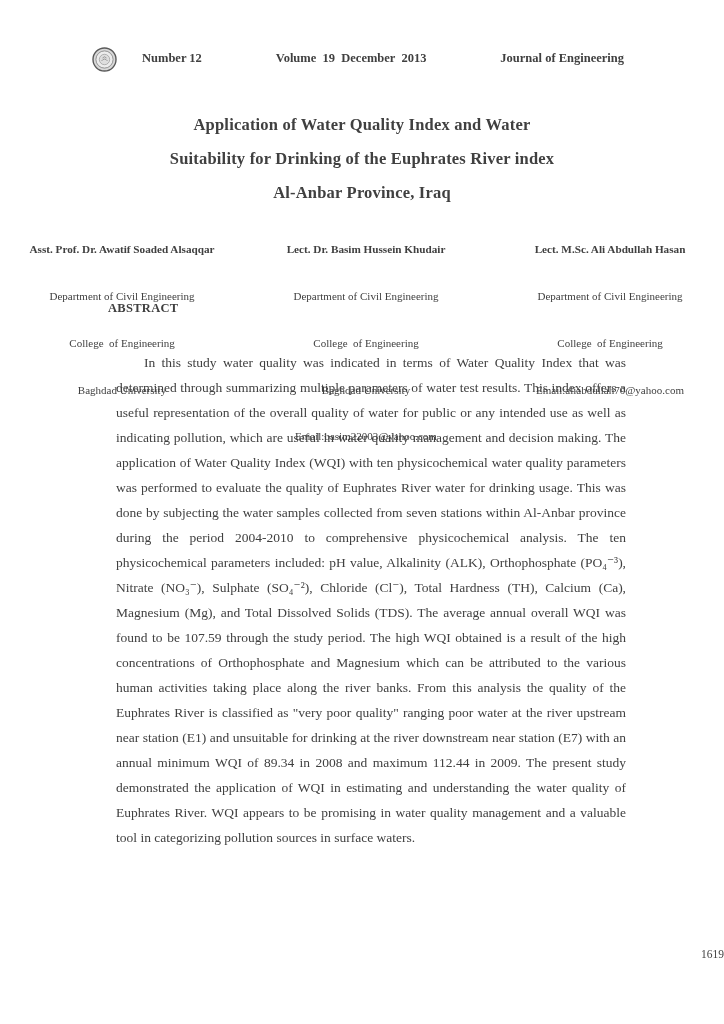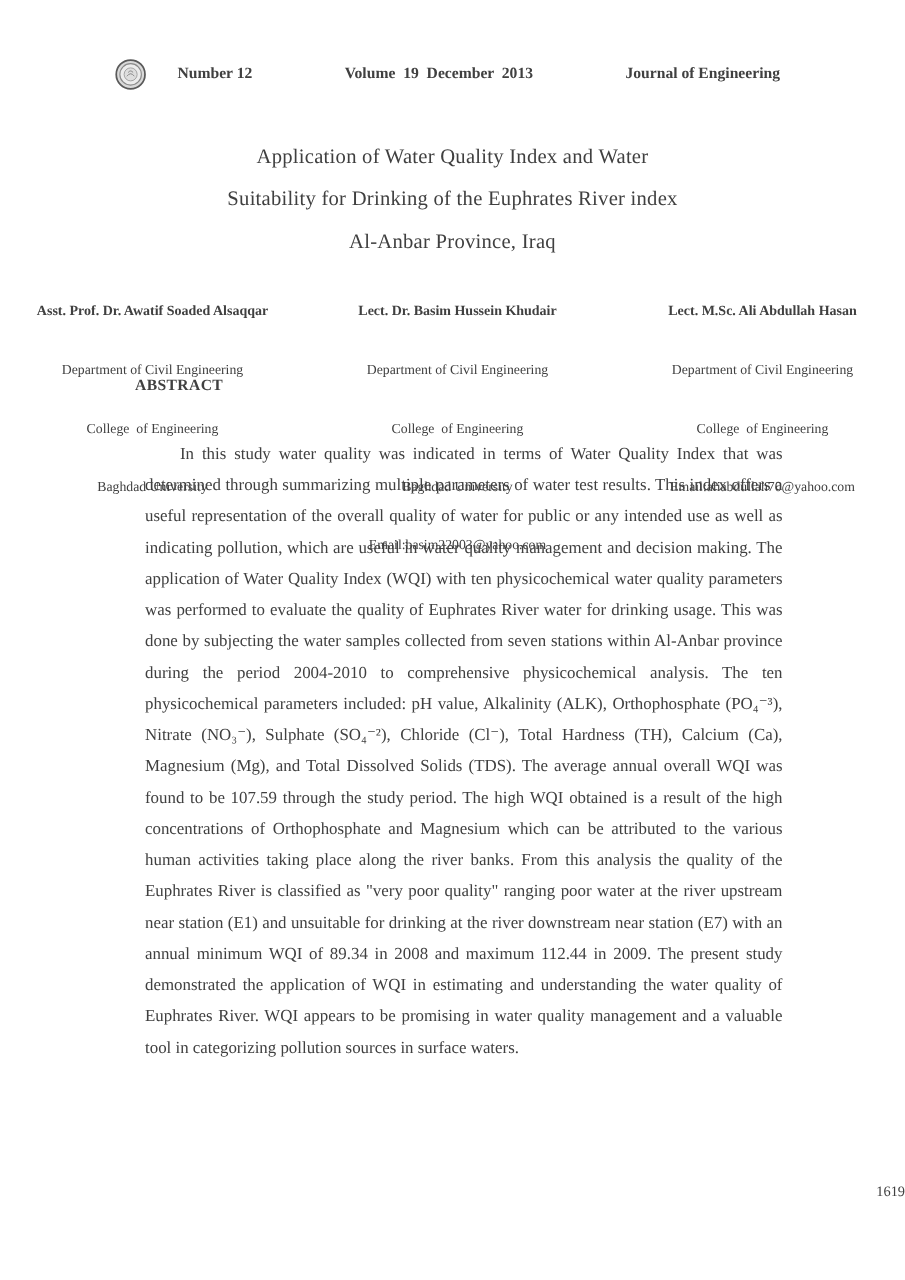--- a/index.html
+++ b/index.html
@@ -39,21 +39,21 @@
     white-space: pre;
   }
 
   
   .title-block {
     position: absolute;
     top: 108px;
     left: 60px;
     right: 60px;
     text-align: center;
-    font-weight: normal;
+    font-weight: bold;
     font-size: 16.5px;
     line-height: 34px;
     letter-spacing: 0.2px;
   }
 
   
   .authors {
     position: absolute;
     top: 211px;
     left: 22px;

